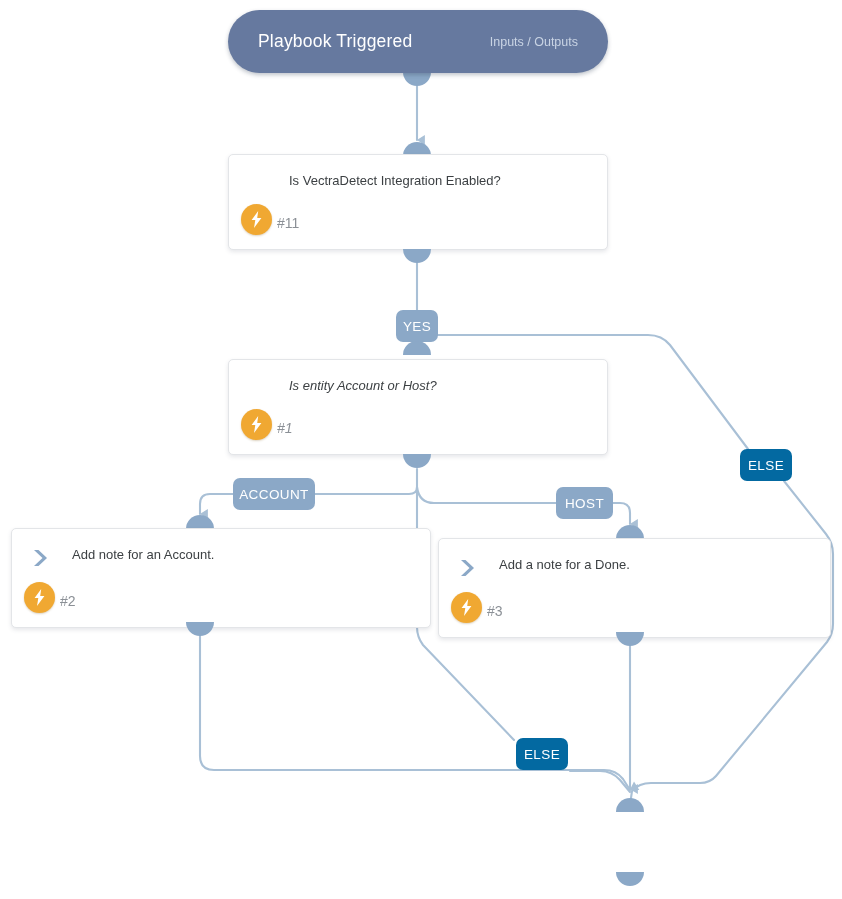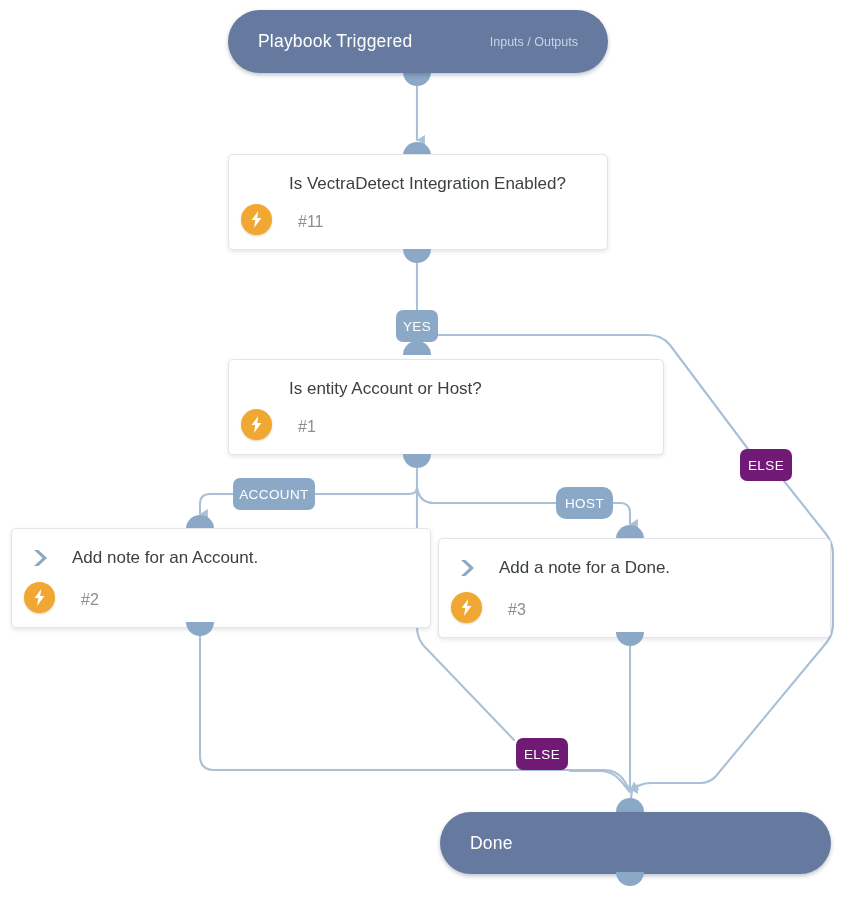--- a/index.html
+++ b/index.html
@@ -47,53 +47,53 @@
     width:28px;height:28px;
   }
   .diamond{
     width:21px;height:21px;background:#8ba8c7;
     transform:rotate(45deg);
     margin:3px 0 0 3px;
   }
   .chev{display:block;}
   .card .title{
     position:absolute;left:60px;top:16px;right:12px;
-    font-size:17px;color:#3c4043;line-height:1.55;
+    font-size:13px;color:#3c4043;line-height:1.55;
   }
   .card .bolt{
     position:absolute;left:12px;bottom:14px;
     width:31px;height:31px;border-radius:50%;
     background:#f0a832;
     box-shadow:0 1px 2px rgba(120,80,10,.25);
   }
   .card .bolt svg{display:block;margin:6.5px auto 0;}
   .card .num{
-    position:absolute;left:69px;bottom:18px;
-    font-size:16px;color:#8b9096;
+    position:absolute;left:48px;bottom:18px;
+    font-size:14px;color:#8b9096;
   }
 
   
   .port{position:absolute;width:28px;height:14px;background:#8ba8c7;}
   .port.out{border-radius:0 0 14px 14px;}
   .port.in{border-radius:14px 14px 0 0;}
 
   
   .lbl{
     position:absolute;
     border-radius:7px;
     color:#ffffff;
     font-size:13.5px;
     letter-spacing:.4px;
     display:flex;align-items:center;justify-content:center;
     box-sizing:border-box;
     padding:8px 11px;
     height:32px;
   }
   .lbl.blue{background:#8ba8c7;}
-  .lbl.dark{background:#701a75;}
+  .lbl.dark{background:#0369a1;}
 </style>
 </head>
 <body>
 
 <div id="canvas">
 
   <svg id="wires" viewBox="0 0 842 899" xmlns="http://www.w3.org/2000/svg">
     <defs>
       <marker id="arrow" markerWidth="11" markerHeight="9" refX="5.5" refY="8.4" orient="auto" markerUnits="userSpaceOnUse">
         <path d="M0.5,0.5 L10.5,0.5 L5.5,8.6 Z" fill="#a9c0d6"></path>
@@ -155,38 +155,38 @@
 
   <div class="lbl blue" style="left:396px;top:310px;width:42px;">
     <span>YES</span>
   </div>
   <div class="port in" style="left:403px;top:341px;"></div>
 
   <div class="lbl dark" style="left:740px;top:449px;width:52px;">
     <span>ELSE</span>
   </div>
 
-  <div class="card" style="left:228px;top:359px;width:436px;height:96px;">
+  <div class="card" style="left:228px;top:359px;width:380px;height:96px;font-style:italic;">
     <span class="ico">
       <span class="diamond"></span>
     </span>
     <span class="title">Is entity Account or Host?</span>
     <span class="bolt">
       <svg width="11" height="17" viewBox="0 0 11 17" xmlns="http://www.w3.org/2000/svg">
         <path d="M7.2,0 L0.6,9.1 L4.3,9.1 L3.0,17 L10.4,7.1 L6.2,7.1 Z" fill="#ffffff"></path>
       </svg>
     </span>
     <span class="num">#1</span>
   </div>
   <div class="port out" style="left:403px;top:454px;"></div>
 
   <div class="lbl blue" style="left:206px;top:478px;width:82px;margin-left:27px;">
     <span>ACCOUNT</span>
   </div>
-  <div class="lbl blue" style="left:556px;top:487px;width:57px;border-radius:10px;">
+  <div class="lbl blue" style="left:556px;top:487px;width:57px;">
     <span>HOST</span>
   </div>
 
   <div class="port in" style="left:186px;top:515px;"></div>
   <div class="card" style="left:11px;top:528px;width:420px;height:100px;">
     <span class="ico">
       <svg class="chev" width="22" height="22" viewBox="0 0 22 22" xmlns="http://www.w3.org/2000/svg">
         <path d="M4,3 L12.5,11 L4,19 L8.5,19 L17,11 L8.5,3 Z" fill="#8ba8c7"></path>
       </svg>
     </span>
@@ -215,18 +215,15 @@
     </span>
     <span class="num">#3</span>
   </div>
   <div class="port out" style="left:616px;top:632px;"></div>
 
   <div class="lbl dark" style="left:516px;top:738px;width:52px;">
     <span>ELSE</span>
   </div>
 
   <div class="port in" style="left:616px;top:798px;"></div>
-  <div class="pill" style="left:440px;top:812px;width:391px;height:62px;">
-    <span class="pill-title">Done</span>
-  </div>
   <div class="port out" style="left:616px;top:872px;"></div>
 
 </div>
 
 </body></html>

